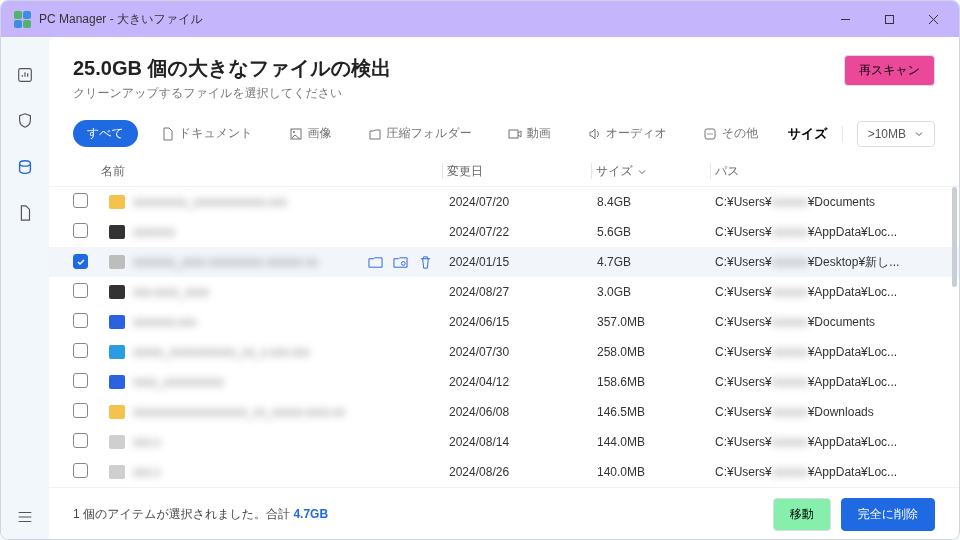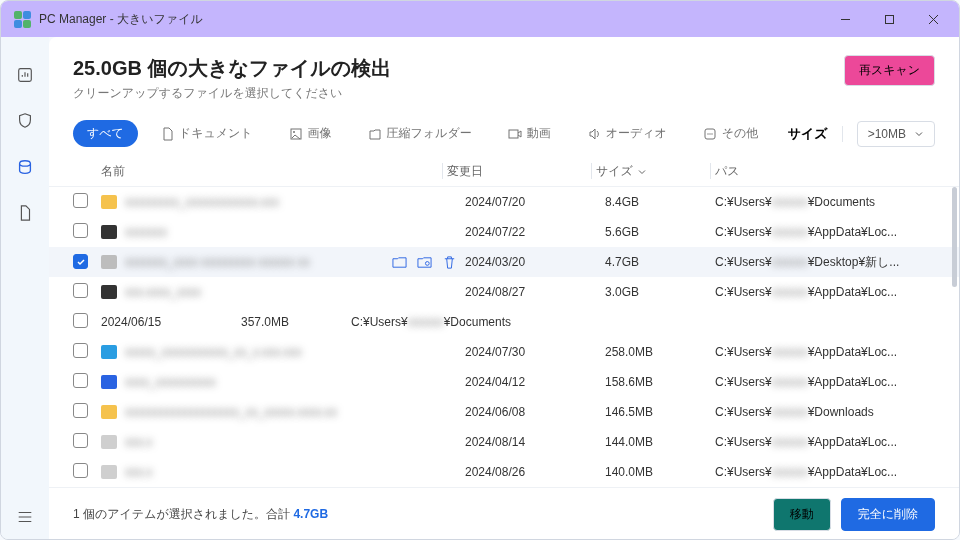--- a/index.html
+++ b/index.html
@@ -27,33 +27,33 @@
 .filters .right { margin-left: auto; display: flex; align-items: center; gap: 10px; }
 .sizelabel { font-size: 13px; font-weight: 600; }
 .sizedrop { border: 1px solid #d8dde5; border-radius: 4px; padding: 5px 10px; font-size: 12px; display: flex; align-items: center; gap: 8px; color: #555; }
 .thead { display: flex; padding: 6px 24px 6px 24px; font-size: 12px; color: #666; border-bottom: 1px solid #eef1f5; }
 .col-chk { width: 28px; }
 .col-name { flex: 1; }
 .col-date { width: 140px; }
 .col-size { width: 110px; display: flex; align-items: center; gap: 4px; }
 .col-path { width: 220px; }
 .tbodywrap { flex: 1; overflow: hidden; position: relative; }
-.row { display: flex; align-items: center; padding: 5px 24px; font-size: 12px; color: #333; height: 30px; }
+.row { display: flex; align-items: center; padding: 5px 24px; font-size: 12px; color: #333; height: 30px; gap: 8px; }
 .row.selected { background: #f2f5fa; }
 .chk { width: 15px; height: 15px; border: 1.5px solid #888; border-radius: 3px; display: inline-flex; align-items: center; justify-content: center; }
 .chk.on { background: #1f6ae3; border-color: #1f6ae3; color: #fff; }
 .ficon { width: 16px; height: 14px; margin-right: 8px; border-radius: 2px; display: inline-block; }
 .blur { color: transparent; text-shadow: 0 0 7px rgba(120,120,120,.9); }
 .rowactions { display: flex; gap: 10px; color: #2a63e2; margin-right: 8px; }
 .rowactions svg { width: 15px; height: 15px; }
 .scrollthumb { position: absolute; right: 2px; top: 0; width: 5px; height: 100px; background: #c8cdd6; border-radius: 3px; }
 .footer { display: flex; align-items: center; padding: 10px 24px; border-top: 1px solid #eef1f5; font-size: 12px; color: #444; }
 .footer .total { color: #1f6ae3; font-weight: 600; }
 .footer .btns { margin-left: auto; display: flex; gap: 10px; }
-.btn { padding: 7px 16px; border-radius: 4px; font-size: 12px; border: 1px solid #d8dde5; background: #0f766e; }
+.btn { padding: 7px 16px; border-radius: 4px; font-size: 12px; border: 1px solid #d8dde5; background: #86efac; }
 .btn.primary { background: #1f6ae3; color: #fff; border-color: #1f6ae3; }
 .sep { width: 1px; height: 16px; background: #e2e6ec; margin: 0 4px; }
 </style>
 </head>
 <body>
 
 <div class="titlebar">
   <div class="logo">
     <span style="background:#52b36a"></span>
       <span style="background:#3f8de0"></span>
@@ -226,36 +226,40 @@
                 </svg>
                 <svg viewBox="0 0 16 16">
                   <path d="M1 4h5l1-1h8v10H1z" stroke="currentColor" fill="none"></path>
                   <circle cx="11" cy="9" r="2" stroke="currentColor" fill="none"></circle>
                 </svg>
                 <svg viewBox="0 0 16 16">
                   <path d="M3 4h10M6 4V2h4v2M5 4l1 10h4l1-10" stroke="currentColor" fill="none"></path>
                 </svg>
               </span>
             </div>
-            <div class="col-date">2024/03/20</div>
+            <div class="col-date">2024/01/15</div>
             <div class="col-size">4.7GB</div>
             <div class="col-path">C:¥Users¥<span class="blur">xxxxxx</span>¥Desktop¥新し...</div>
           </div>
           <div class="row">
             <div class="col-chk"><span class="chk"></span></div>
             <div class="col-name" style="display:flex;align-items:center">
               <span class="ficon" style="background:#333333"></span>
               <span class="blur">xxx.xxxx_xxxx</span>
             </div>
             <div class="col-date">2024/08/27</div>
             <div class="col-size">3.0GB</div>
             <div class="col-path">C:¥Users¥<span class="blur">xxxxxx</span>¥AppData¥Loc...</div>
           </div>
           <div class="row">
             <div class="col-chk"><span class="chk"></span></div>
+            <div class="col-name" style="display:flex;align-items:center">
+              <span class="ficon" style="background:#2a63e2"></span>
+              <span class="blur">xxxxxxx.xxx</span>
+            </div>
             <div class="col-date">2024/06/15</div>
             <div class="col-size">357.0MB</div>
             <div class="col-path">C:¥Users¥<span class="blur">xxxxxx</span>¥Documents</div>
           </div>
           <div class="row">
             <div class="col-chk"><span class="chk"></span></div>
             <div class="col-name" style="display:flex;align-items:center">
               <span class="ficon" style="background:#2a9de2"></span>
               <span class="blur">xxxxx_xxxxxxxxxxx_xx_x.xxx.xxx</span>
             </div>

